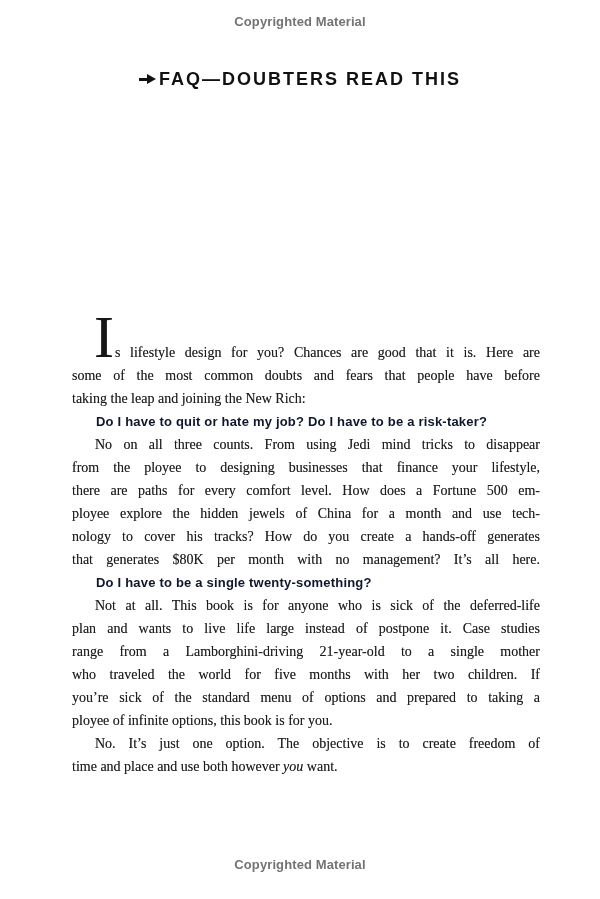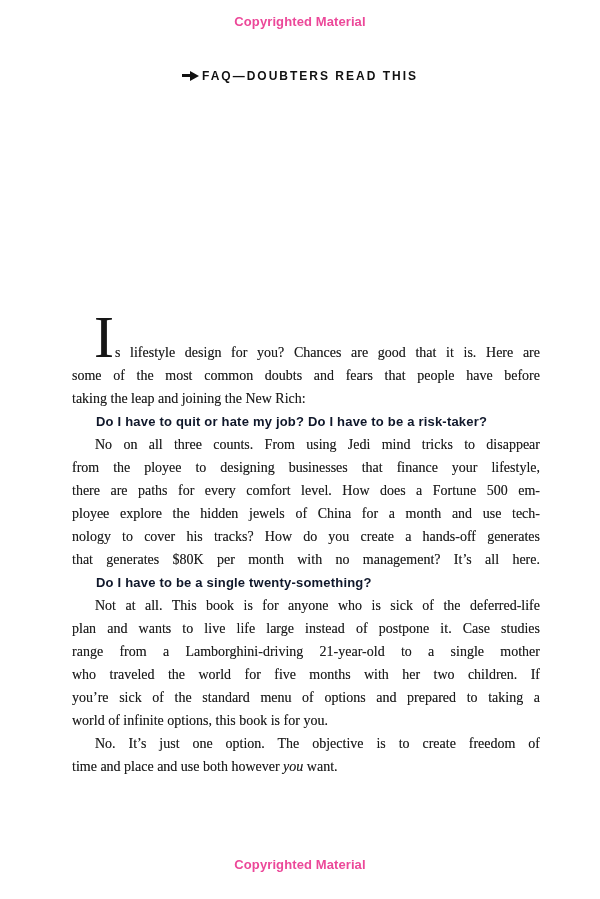--- a/index.html
+++ b/index.html
@@ -11,31 +11,31 @@
     font-family:"Liberation Serif", serif;
   }
   .page{
     position:absolute;inset:0;background:#ffffff;
   }
   .copyright{
     position:absolute;left:0;width:600px;
     text-align:center;
     font-family:"Liberation Sans", sans-serif;
     font-size:13px;font-weight:700;
-    color:#ec4899;
+    color:#737373;
     letter-spacing:0.1px;
   }
   .copyright.top{top:14px;}
   .copyright.bottom{top:857px;}
   .heading{
     position:absolute;top:68px;left:0;width:600px;
     text-align:center;
     font-family:"Liberation Sans", sans-serif;
     font-weight:700;
-    font-size:12px;
+    font-size:18px;
     letter-spacing:2px;
     color:#111111;
     white-space:nowrap;
   }
   .arrow{
     display:inline-block;
     vertical-align:middle;
     margin:0 3px 3px 0;
   }
   .arrow .dash{
@@ -115,21 +115,21 @@
         <div class="line just"><span>nology to cover his tracks? How do you create a hands-off generates</span></div>
         <div class="line just"><span>that generates $80K per month with no management? It’s all here.</span></div>
       </div>
       <div class="question">Do I have to be a single twenty-something?</div>
       <div class="para">
         <div class="line just ind"><span>Not at all. This book is for anyone who is sick of the deferred-life</span></div>
         <div class="line just"><span>plan and wants to live life large instead of postpone it. Case studies</span></div>
         <div class="line just"><span>range from a Lamborghini-driving 21-year-old to a single mother</span></div>
         <div class="line just"><span>who traveled the world for five months with her two children. If</span></div>
         <div class="line just"><span>you’re sick of the standard menu of options and prepared to taking a</span></div>
-        <div class="line"><span>world of infinite options, this book is for you.</span></div>
+        <div class="line"><span>ployee of infinite options, this book is for you.</span></div>
       </div>
       <div class="para">
         <div class="line just ind"><span>No. It’s just one option. The objective is to create freedom of</span></div>
         <div class="line"><span>time and place and use both however </span><span class="it">you</span><span> want.</span></div>
       </div>
     </div>
 
   <div class="copyright bottom">Copyrighted Material</div>
 
 </div>

